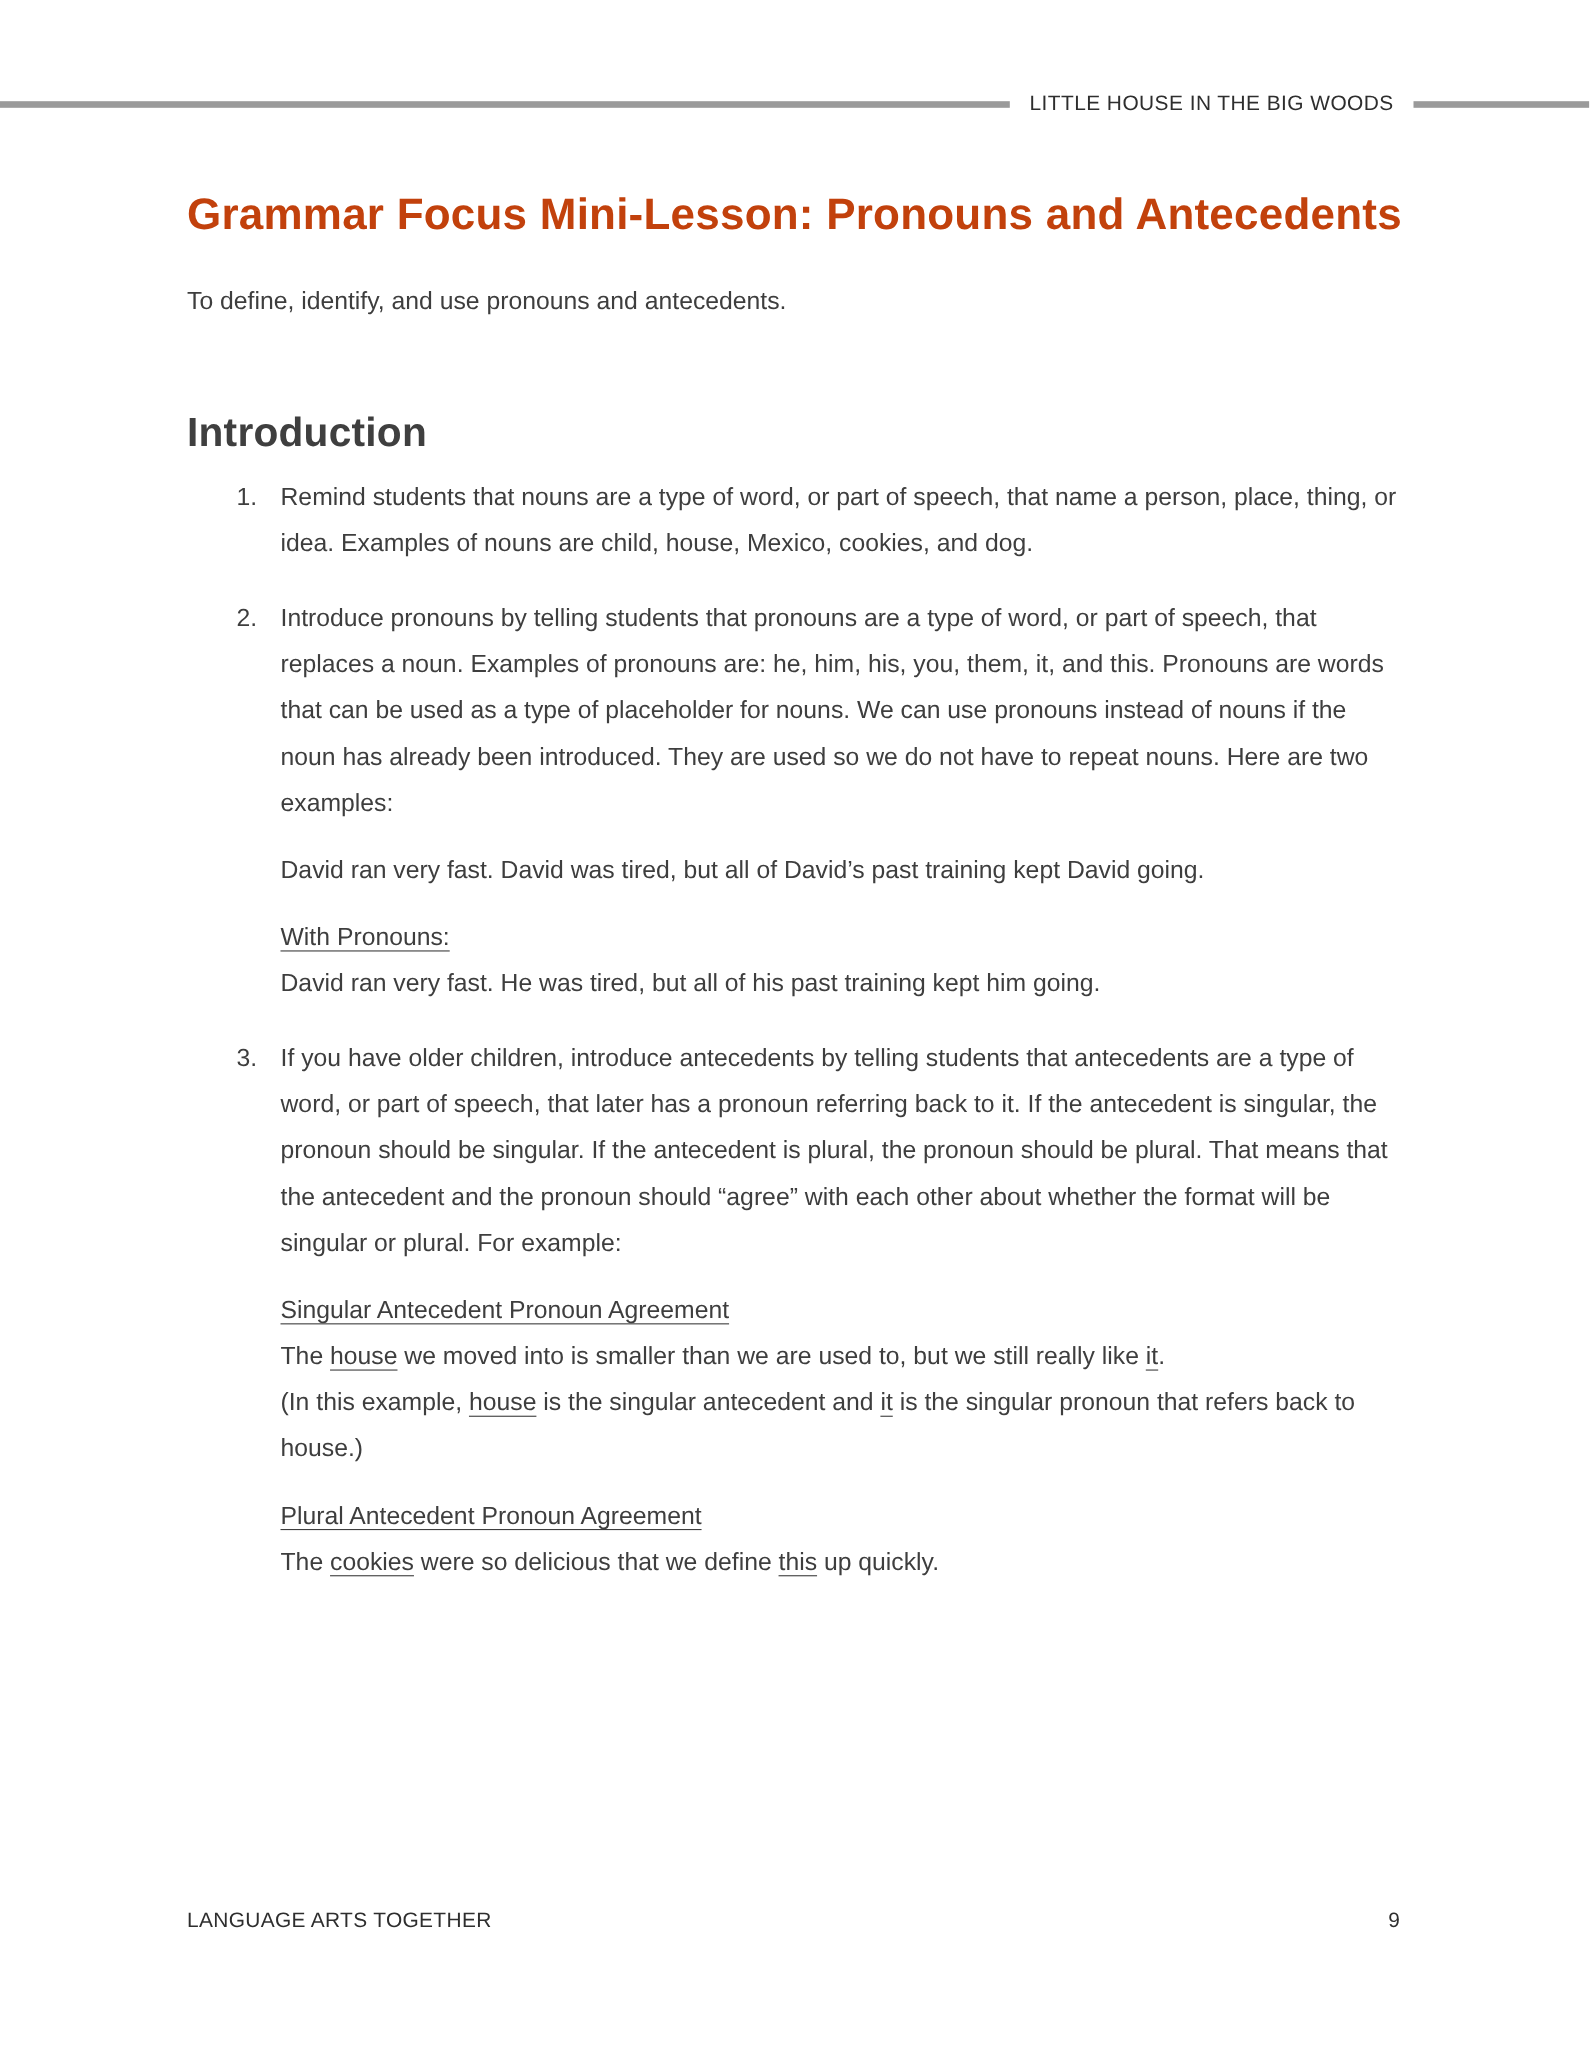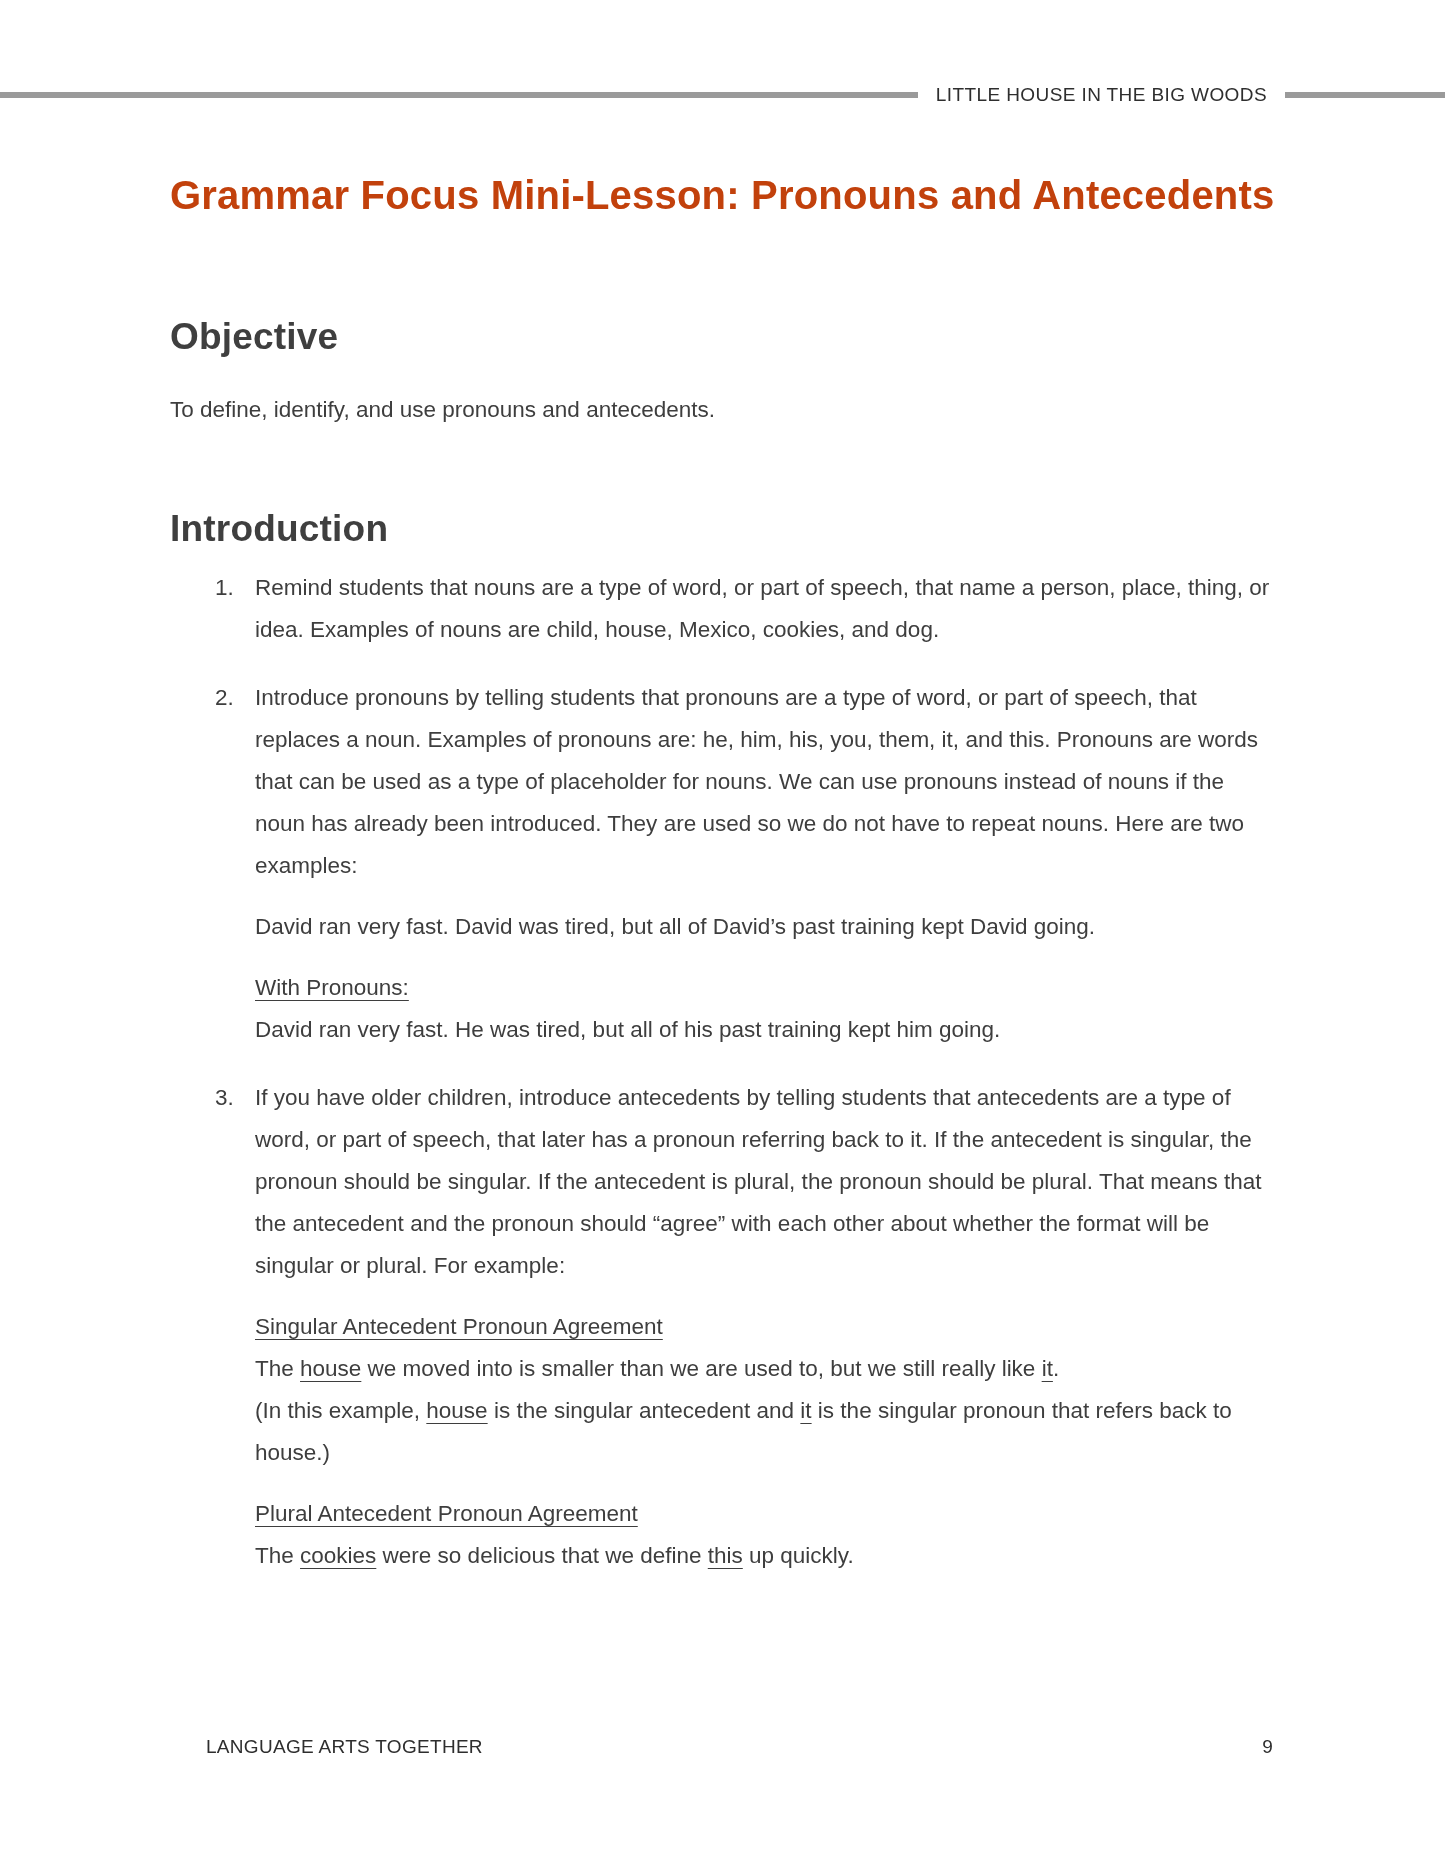--- a/index.html
+++ b/index.html
@@ -53,39 +53,38 @@
   }
   .u {
     text-decoration:underline;
     text-underline-offset:5px;
     text-decoration-thickness:1.2px;
   }
   
   .footer {
     position:absolute; left:170px; right:172px; top:1736px;
     display:flex; justify-content:space-between; align-items:baseline;
-    font-size:19px; color:#2e2e2e; letter-spacing:0.3px;margin-left:36px;
+    font-size:19px; color:#2e2e2e; letter-spacing:0.3px;
   }
 </style>
 </head>
 <body>
 
 <div class="page">
 
   <div class="header">
     <div class="rule rule-left"></div>
     <div class="header-title">LITTLE HOUSE IN THE BIG WOODS</div>
     <div class="rule rule-right"></div>
   </div>
 
   <div class="content">
 
     <h1 class="page-title">Grammar Focus Mini-Lesson: Pronouns and Antecedents</h1>
 
-    <h2 class="section-heading objective-heading">Objective</h2>
     <p class="body-text objective-text">To define, identify, and use pronouns and antecedents.</p>
 
     <h2 class="section-heading introduction-heading">Introduction</h2>
 
     <div class="intro-list">
 
       <div class="list-item body-text">
         <span class="item-number">1.</span>
         <span>Remind students that nouns are a type of word, or part of speech, that name a person, place, thing, or idea. Examples of nouns are child, house, Mexico, cookies, and dog.</span>
       </div>

